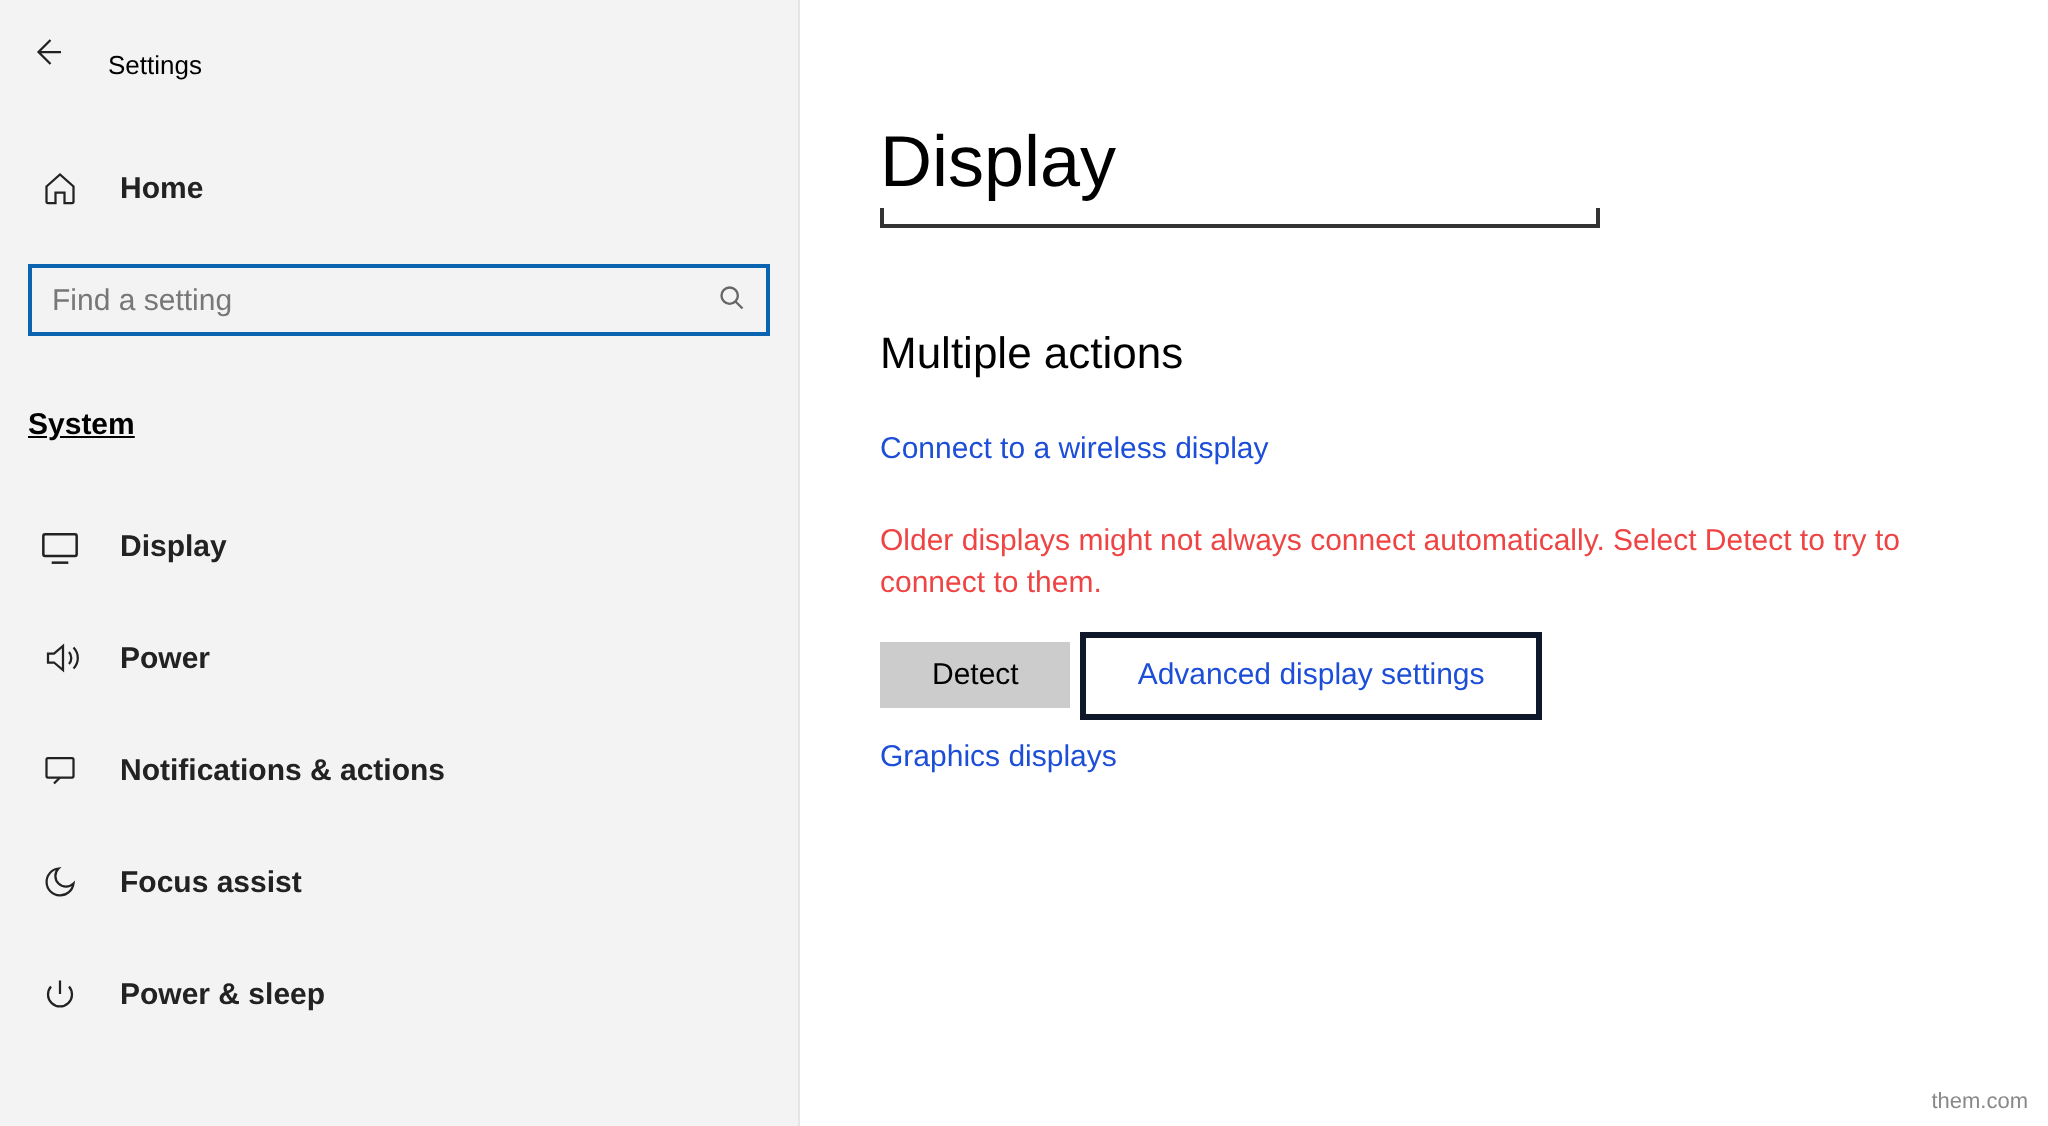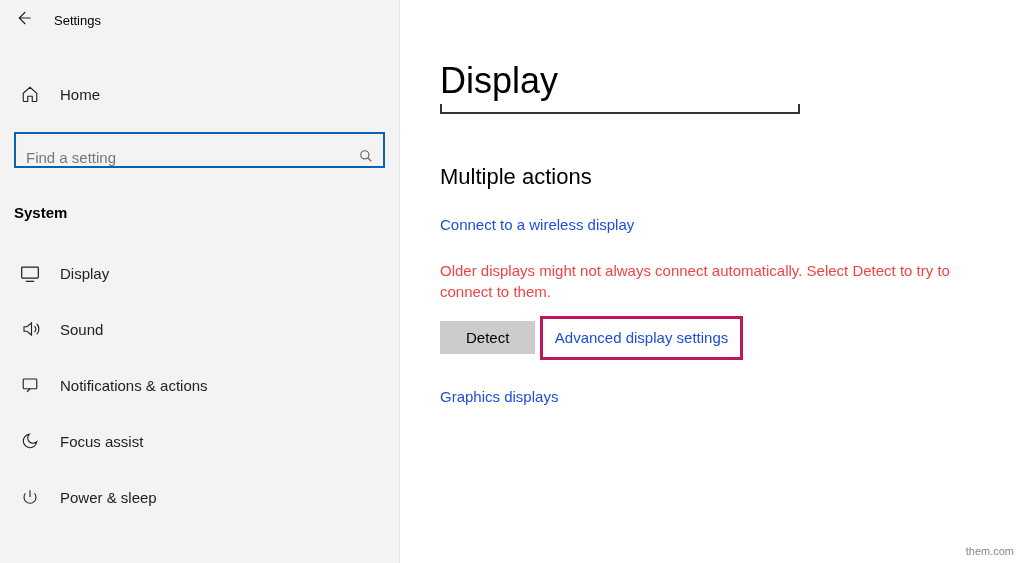--- a/index.html
+++ b/index.html
@@ -15,21 +15,21 @@
       position: absolute;
       left: 0; top: 0;
       width: 400px; height: 563px;
       background: #f3f3f3;
       border-right: 1px solid #e5e5e5;
       padding: 0;
     }
     .topbar {
       height: 40px;
       display: flex;
-      align-items: center;
+      align-items: flex-end;
       padding-left: 14px;
       gap: 22px;
     }
     .back-arrow {
       font-size: 18px;
       cursor: pointer;
     }
     .topbar-title {
       font-size: 13px;
     }
@@ -45,26 +45,27 @@
       margin-bottom: 18px;
       cursor: pointer;
     }
     .icon-slot {
       width: 20px; height: 20px;
       display: flex; align-items: center; justify-content: center;
     }
     .home-label, .nav-label {
       font-size: 15px;
       color: #222;
+      font-weight: bold;
     }
     .search-box {
       border: 2px solid #0a63b0;
       height: 36px;
       display: flex;
-      align-items: flex-end;
+      align-items: center;
       padding: 0 10px;
       margin-bottom: 30px;
       background: #fff0;
     }
     .search-input {
       flex: 1;
       border: none;
       background: transparent;
       font-size: 15px;
       outline: none;
@@ -72,20 +73,21 @@
     }
     .search-input::placeholder { color: #777; }
     .search-icon {
       color: #555;
       font-size: 14px;
     }
     .section-header {
       font-weight: 600;
       font-size: 15px;
       padding: 6px 0 18px 0;
+      text-decoration: underline;
     }
     .nav-item {
       display: flex;
       align-items: center;
       gap: 20px;
       padding: 12px 6px;
       margin-top: 12px;
       cursor: pointer;
     }
     .main {
@@ -126,24 +128,24 @@
       max-width: 570px;
     }
     .detect-btn {
       background: #ccc;
       border: none;
       padding: 8px 26px;
       font-size: 15px;
       cursor: pointer;
     }
     .red-box {
-      border: 3px solid #be185d;
-      padding: 10px 12px;
+      border: 3px solid #0f172a;
+      padding: 10px 26px;
       display: inline-block;
-      margin-bottom: 28px;
+      margin-bottom: 10px;
     }
     .watermark {
       position: absolute;
       bottom: 6px; right: 10px;
       font-size: 11px;
       color: #888;
     }
   </style>
 </head>
 <body>
@@ -191,21 +193,21 @@
     </div>
 
     <div class="nav-item">
       <span class="icon-slot">
         <svg width="20" height="18" viewBox="0 0 24 24" fill="none" stroke="#222" stroke-width="1.5">
             <path d="M4 9v6h4l6 5V4l-6 5H4z"></path>
             <path d="M18 8a6 6 0 0 1 0 8"></path>
             <path d="M21 5a10 10 0 0 1 0 14"></path>
           </svg>
       </span>
-      <span class="nav-label">Sound</span>
+      <span class="nav-label">Power</span>
     </div>
 
     <div class="nav-item">
       <span class="icon-slot">
         <svg width="18" height="18" viewBox="0 0 24 24" fill="none" stroke="#222" stroke-width="1.5">
             <rect x="3" y="4" width="18" height="13" rx="1"></rect>
             <path d="M8 21l4-4 0 0"></path>
           </svg>
       </span>
       <span class="nav-label">Notifications &amp; actions</span>

